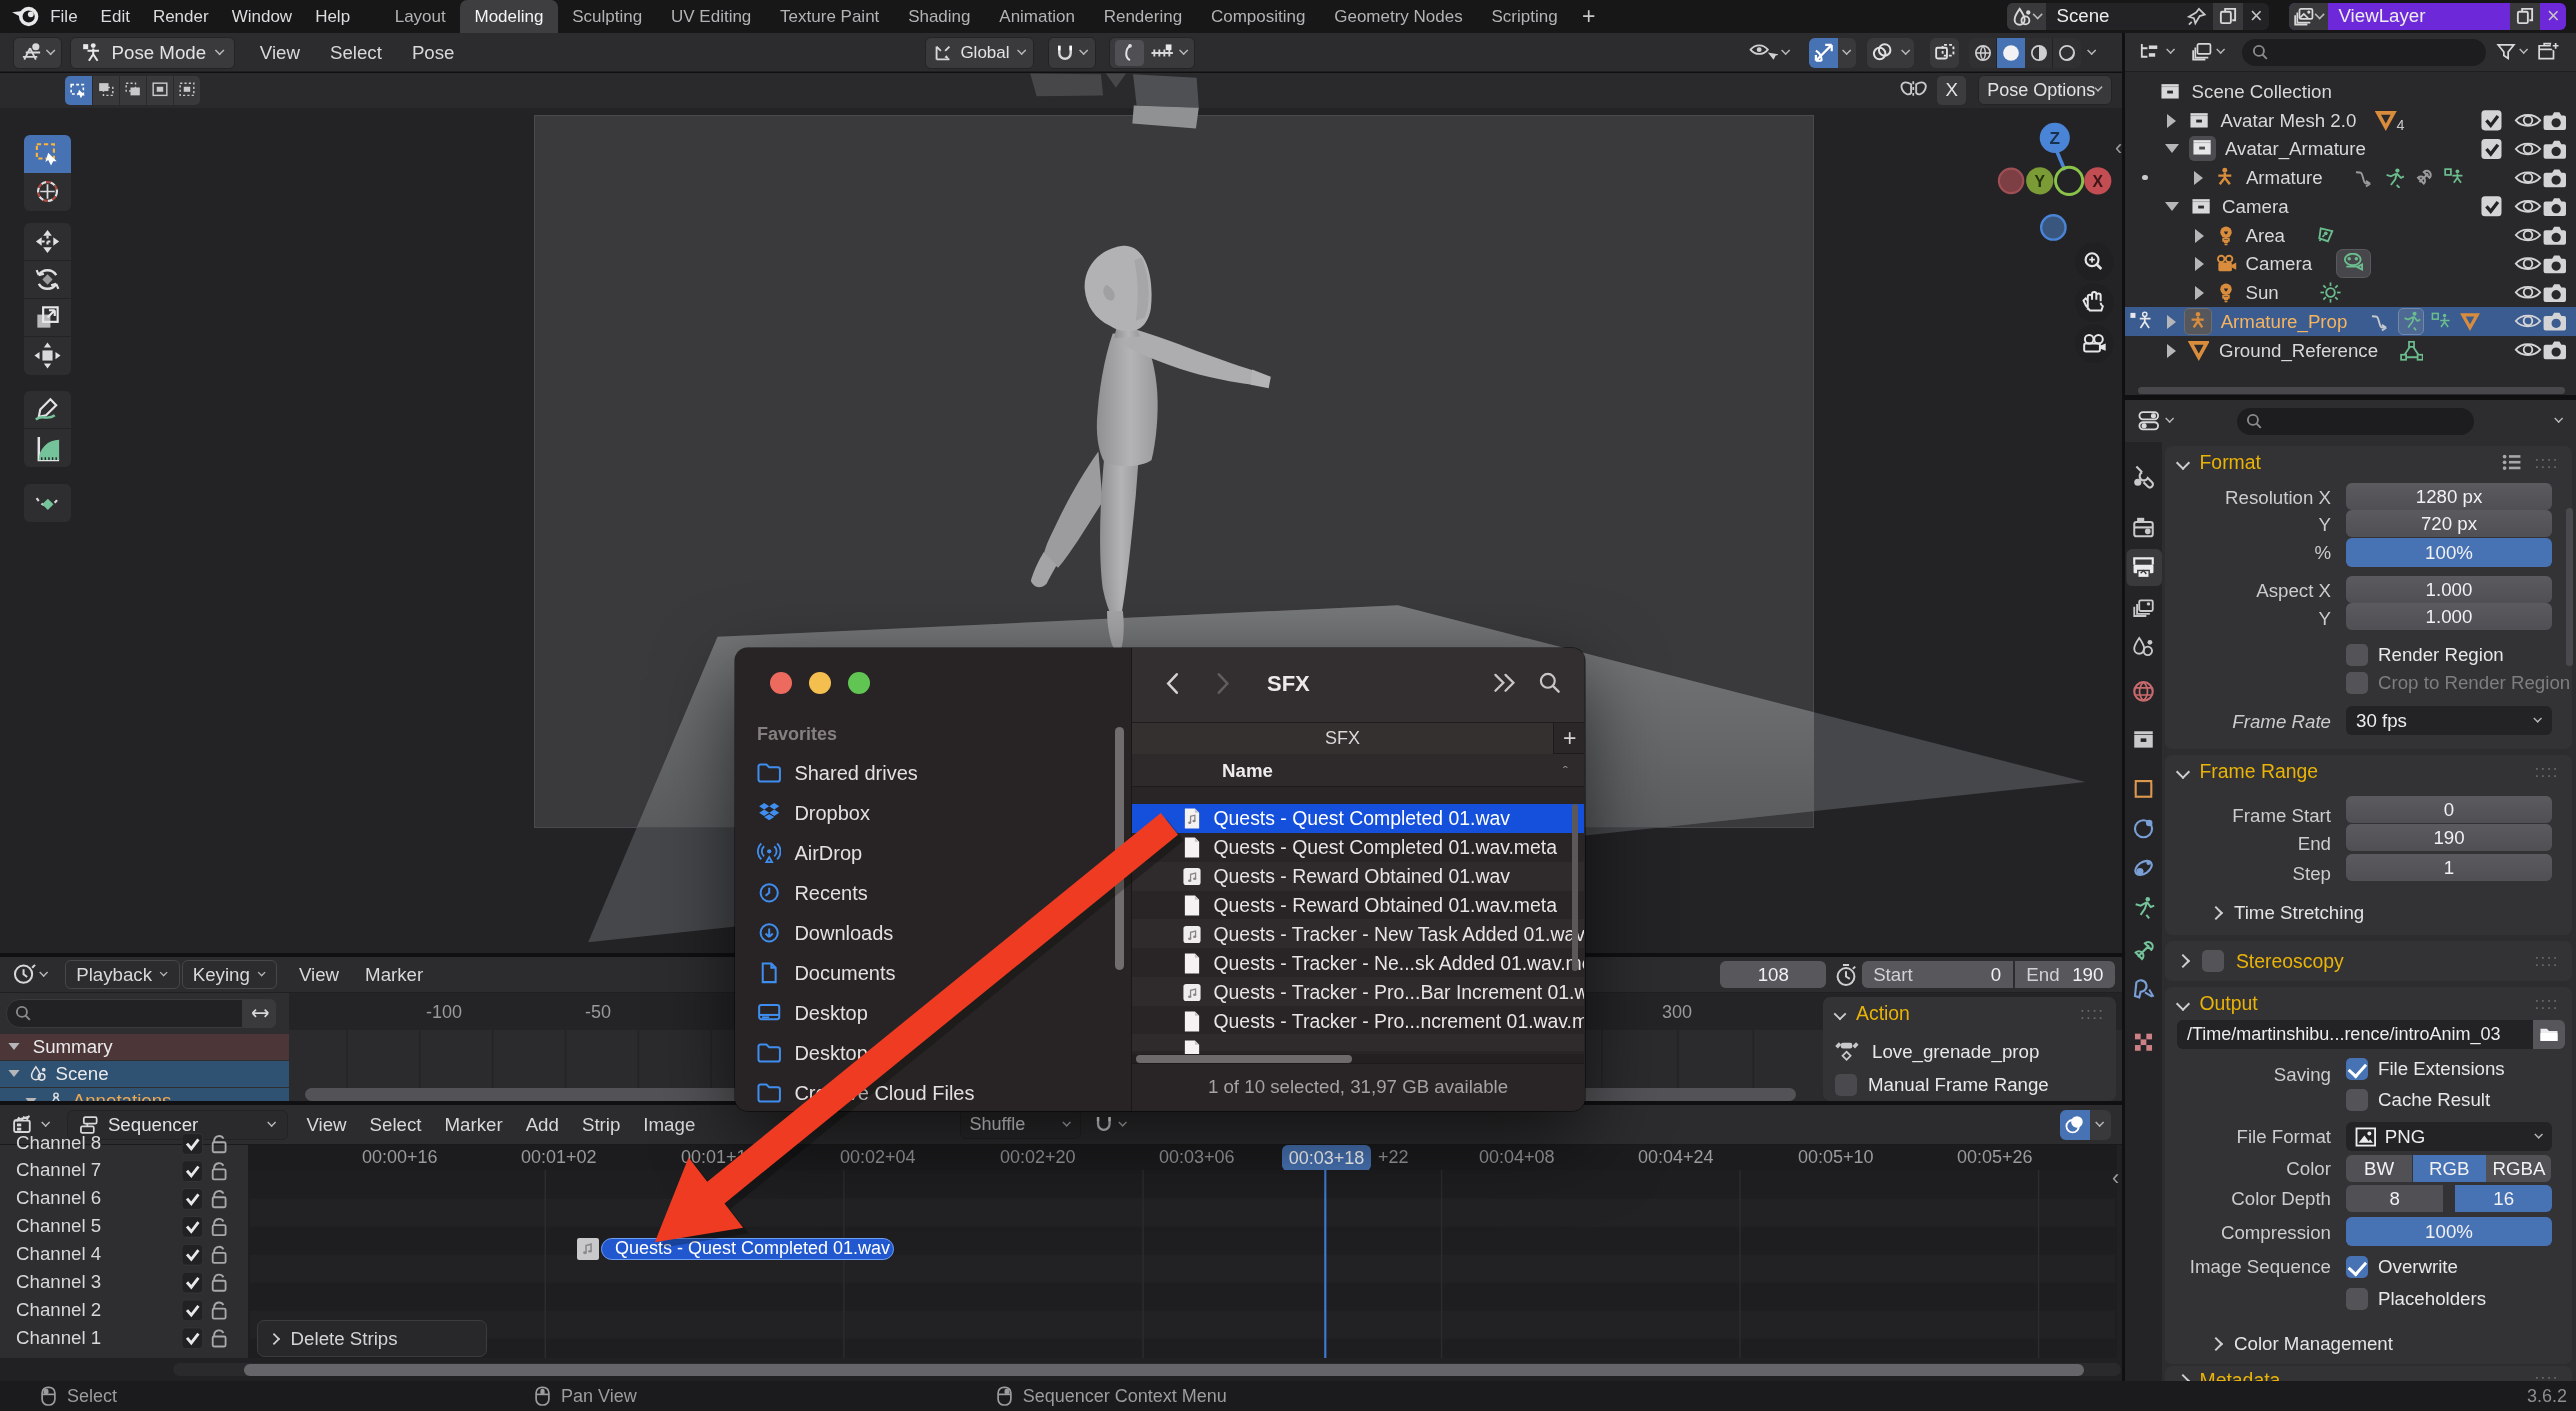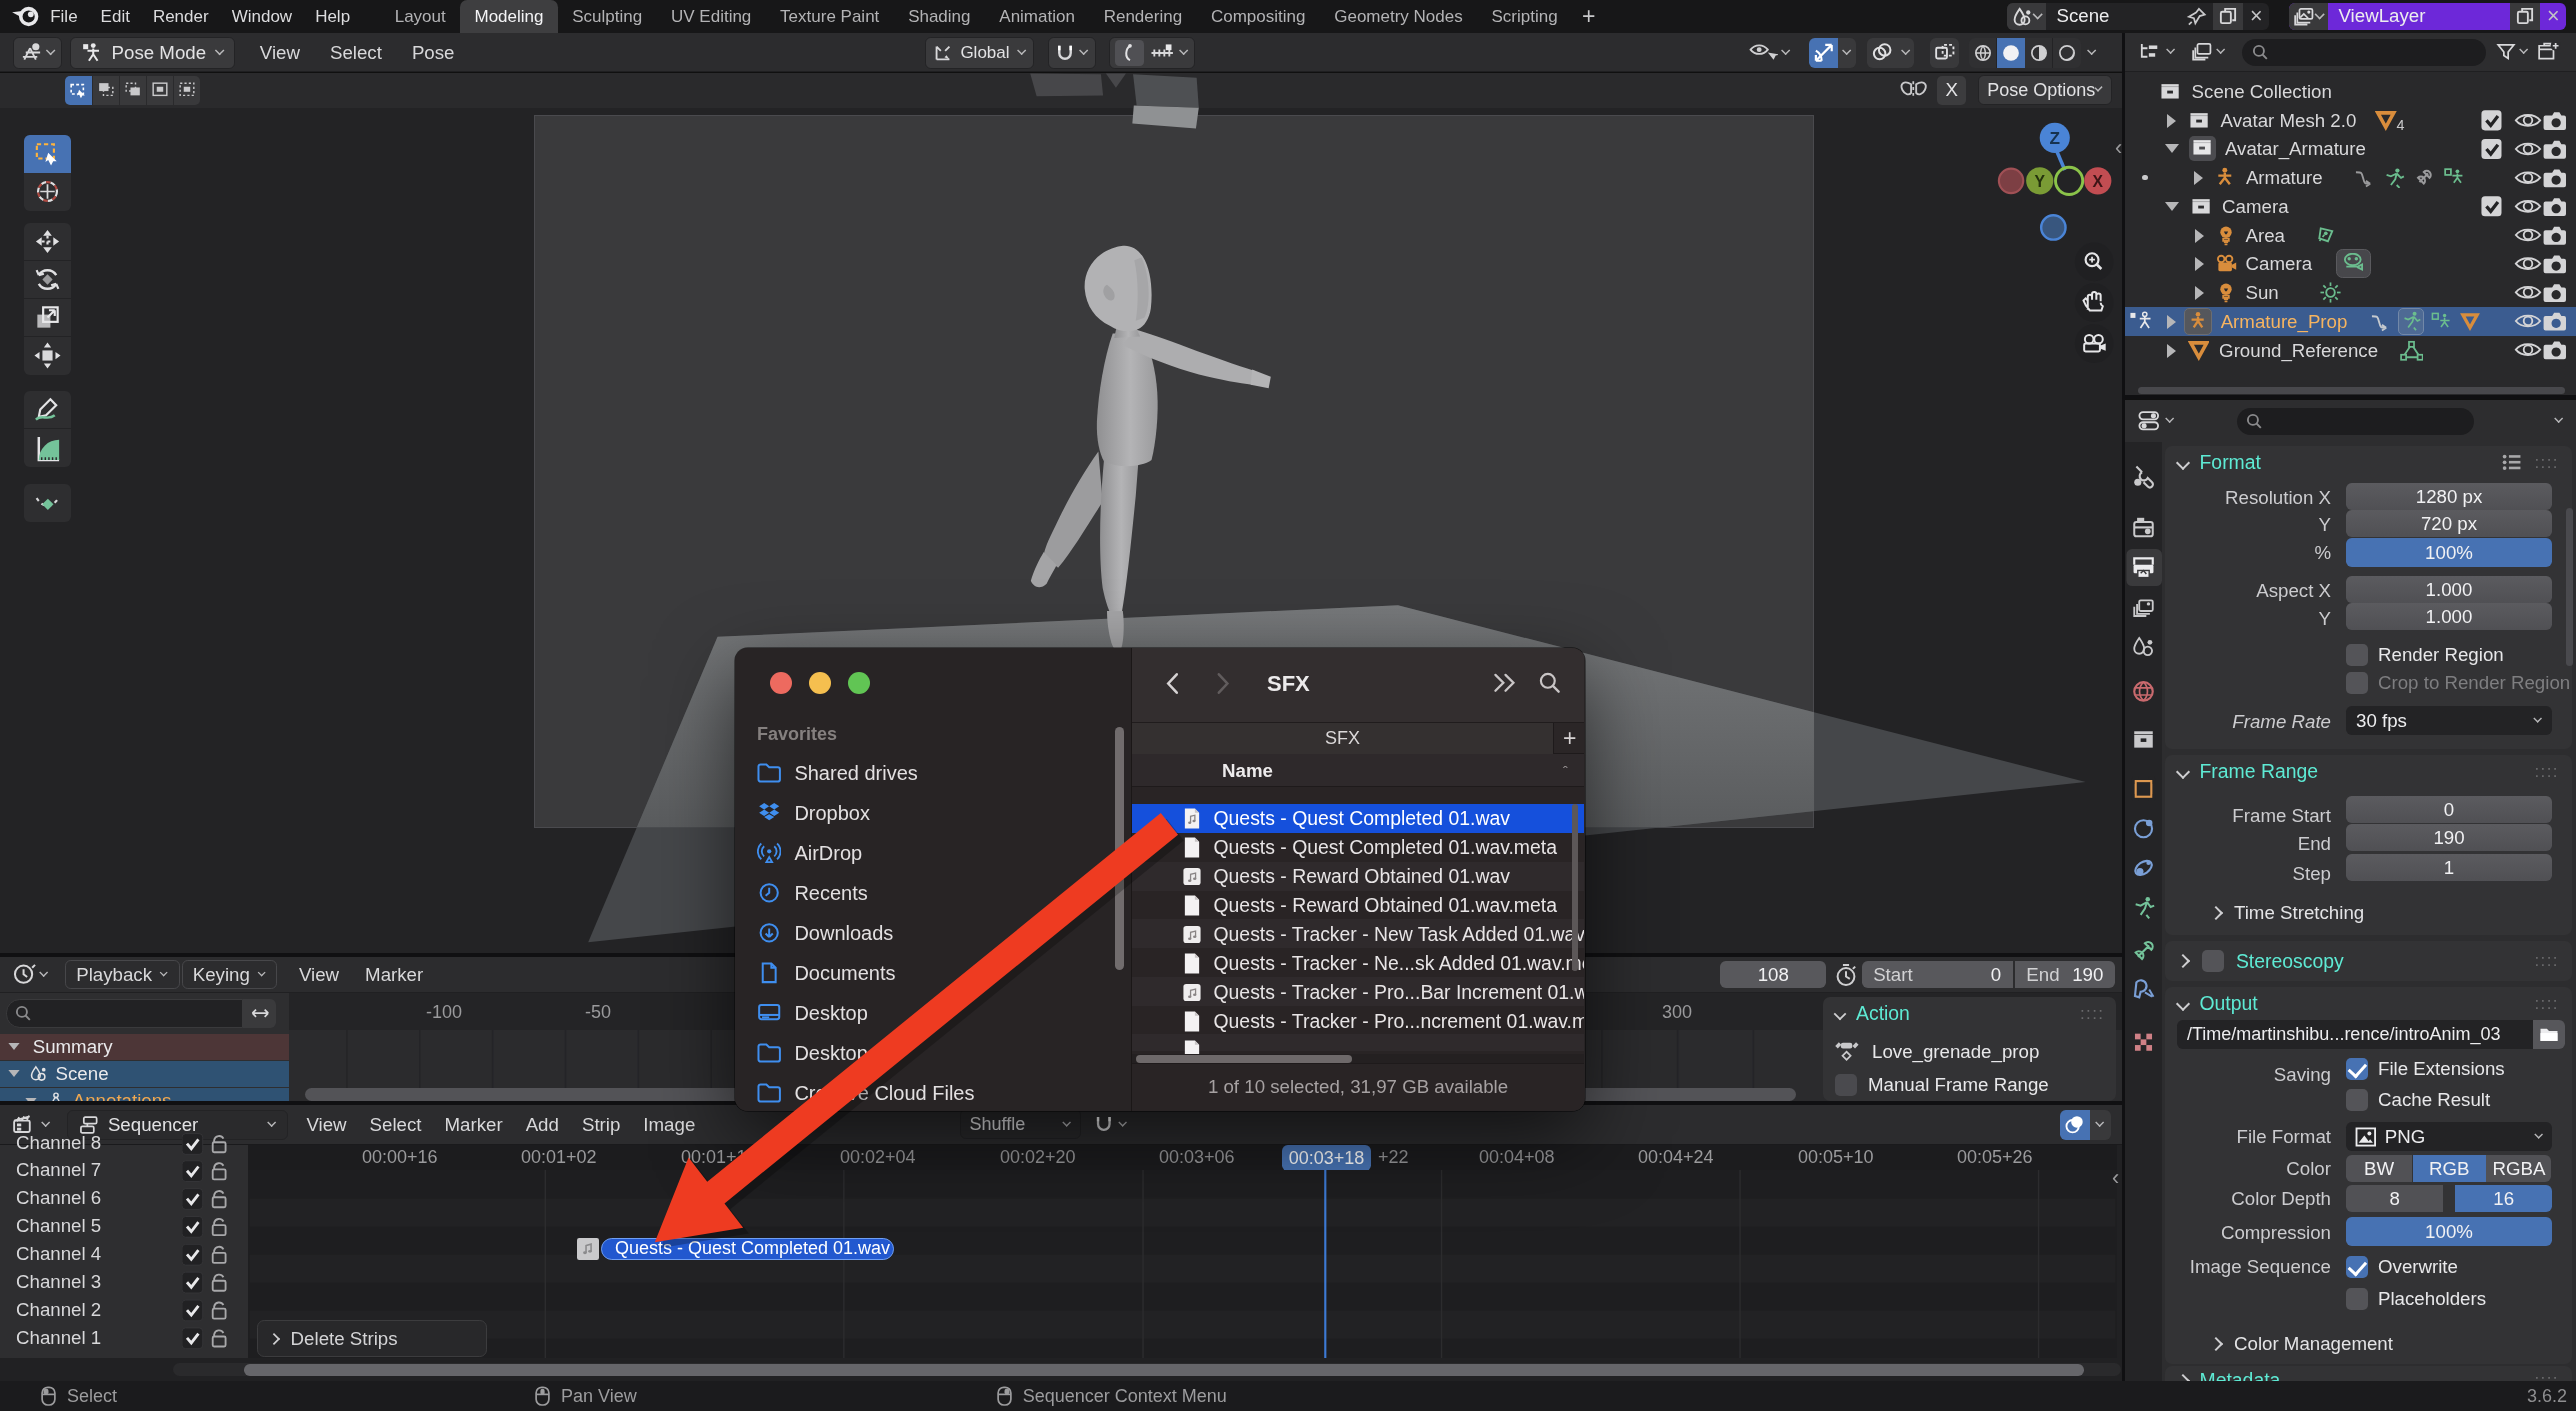--- a/index.html
+++ b/index.html
@@ -25,21 +25,21 @@
 
 .fld { background:linear-gradient(#5b5b5f,#505054); border-radius:5.8px; color:#f1f1f3; font-size:18.7px;
   display:flex; align-items:center; justify-content:center; height:27px; }
 .fldblue { background:#4772b3; }
 .flddark { background:#232325; border-radius:5.8px; color:#ededef; font-size:18.7px; display:flex; align-items:center; height:29px; }
 .lbl { color:#cccccf; font-size:18.7px; text-align:right; position:absolute; white-space:nowrap; }
 .chk { width:22px; height:22px; border-radius:5px; background:#545458; display:inline-block; position:relative; flex:0 0 auto; }
 .chk.on { background:#4772b3; }
 .chk.on:after { content:""; position:absolute; left:5.8px; top:2.2px; width:8px; height:13.7px;
   border:solid #fff; border-width:0 3.6px 3.6px 0; transform:rotate(42deg); }
-.paneltitle { color:#5eead4; font-size:19.4px; }
+.paneltitle { color:#eab308; font-size:19.4px; }
 .chev { display:inline-block; width:10px; height:10px; border:solid #cfcfd1; border-width:0 2.9px 2.9px 0; }
 .chev.down { transform:rotate(45deg); }
 .chev.right { transform:rotate(-45deg); }
 .grip { color:#6a6a6c; font-size:17px; letter-spacing:1.4px; }
 
 
 .oli-row { position:absolute; left:0; width:451px; height:29px; display:flex; align-items:center; }
 .tri-r { width:0; height:0; border-top:7.2px solid transparent; border-bottom:7.2px solid transparent; border-left:9.3px solid #b6b6b8; }
 .tri-d { width:0; height:0; border-left:7.2px solid transparent; border-right:7.2px solid transparent; border-top:9.3px solid #b6b6b8; }
 </style>

